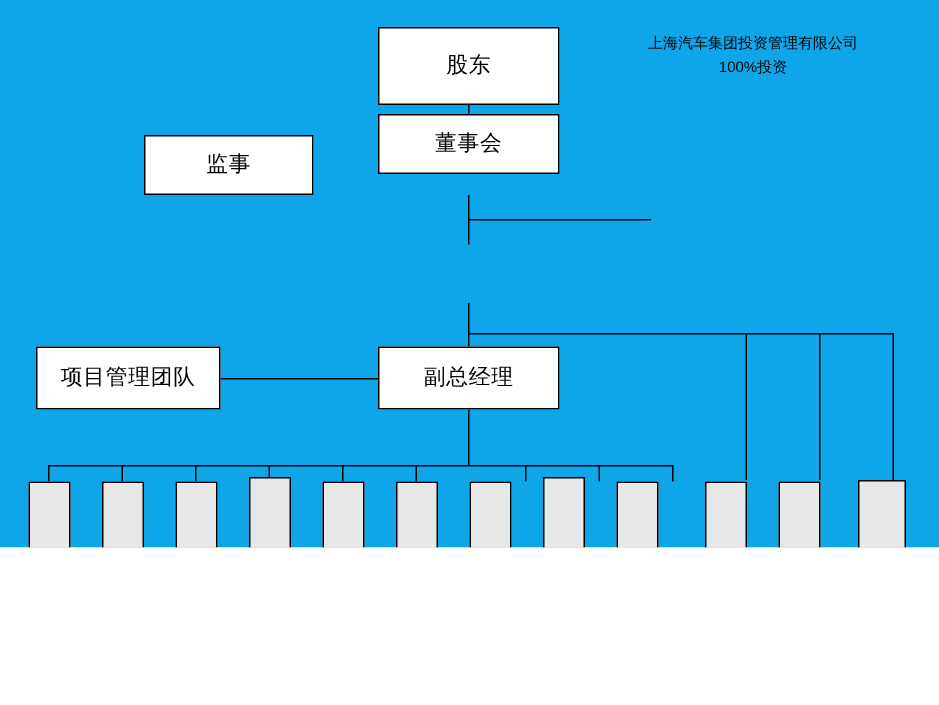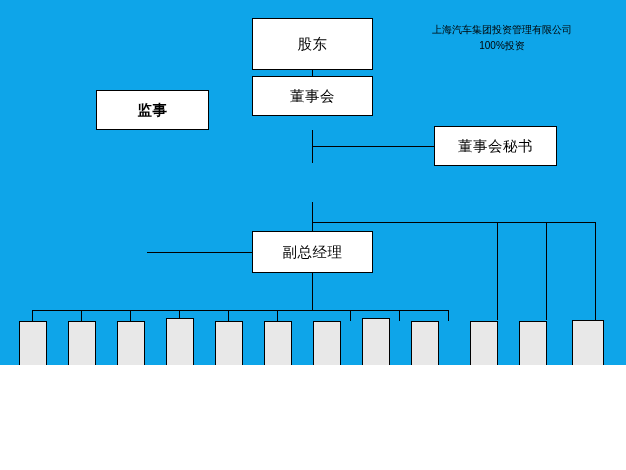--- a/index.html
+++ b/index.html
@@ -89,33 +89,33 @@
   <div class="ln v" style="left:399px; top:310px; height:11px;"></div>
   <div class="ln v" style="left:448px; top:310px; height:11px;"></div>
 
   <div class="node" style="left:252px; top:18px; width:121px; height:52px;">
     <span>股东</span>
   </div>
 
   <div class="note" style="left:386px; top:22px; width:232px;">上海汽车集团投资管理有限公司
 100%投资</div>
 
-  <div class="node" style="left:96px; top:90px; width:113px; height:40px;font-weight:bold;">
+  <div class="node" style="left:96px; top:90px; width:113px; height:40px;">
     <span>监事</span>
   </div>
 
   <div class="node" style="left:252px; top:76px; width:121px; height:40px;">
     <span>董事会</span>
   </div>
 
-  <div class="node" style="left:434px; top:126px; width:123px; height:40px;">
-    <span>董事会秘书</span>
-  </div>
 
 
+  <div class="node" style="left:24px; top:231px; width:123px; height:42px;">
+    <span>项目管理团队</span>
+  </div>
 
   <div class="node" style="left:252px; top:231px; width:121px; height:42px;">
     <span>副总经理</span>
   </div>
 
   <div class="node shaded vertical" style="left:19px; top:321px; width:28px; height:127px;">
     <span>运筹优化组</span>
   </div>
   <div class="node shaded vertical" style="left:68px; top:321px; width:28px; height:127px;">
     <span>计算机视觉组</span>

